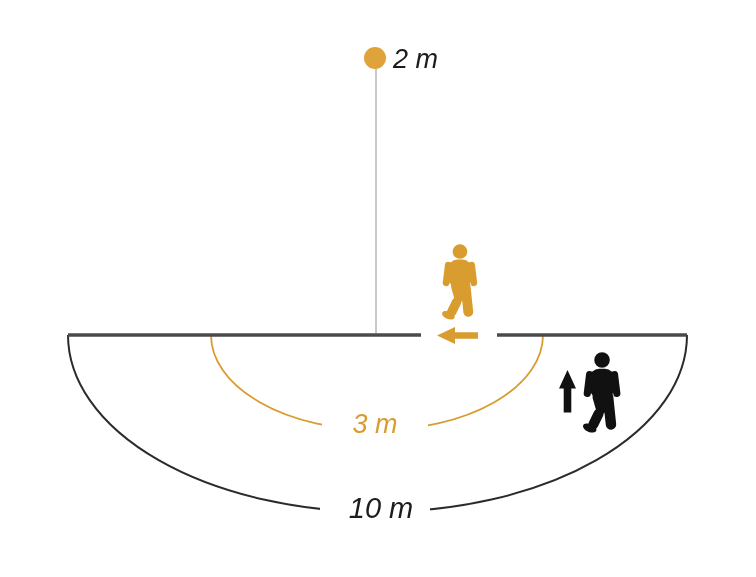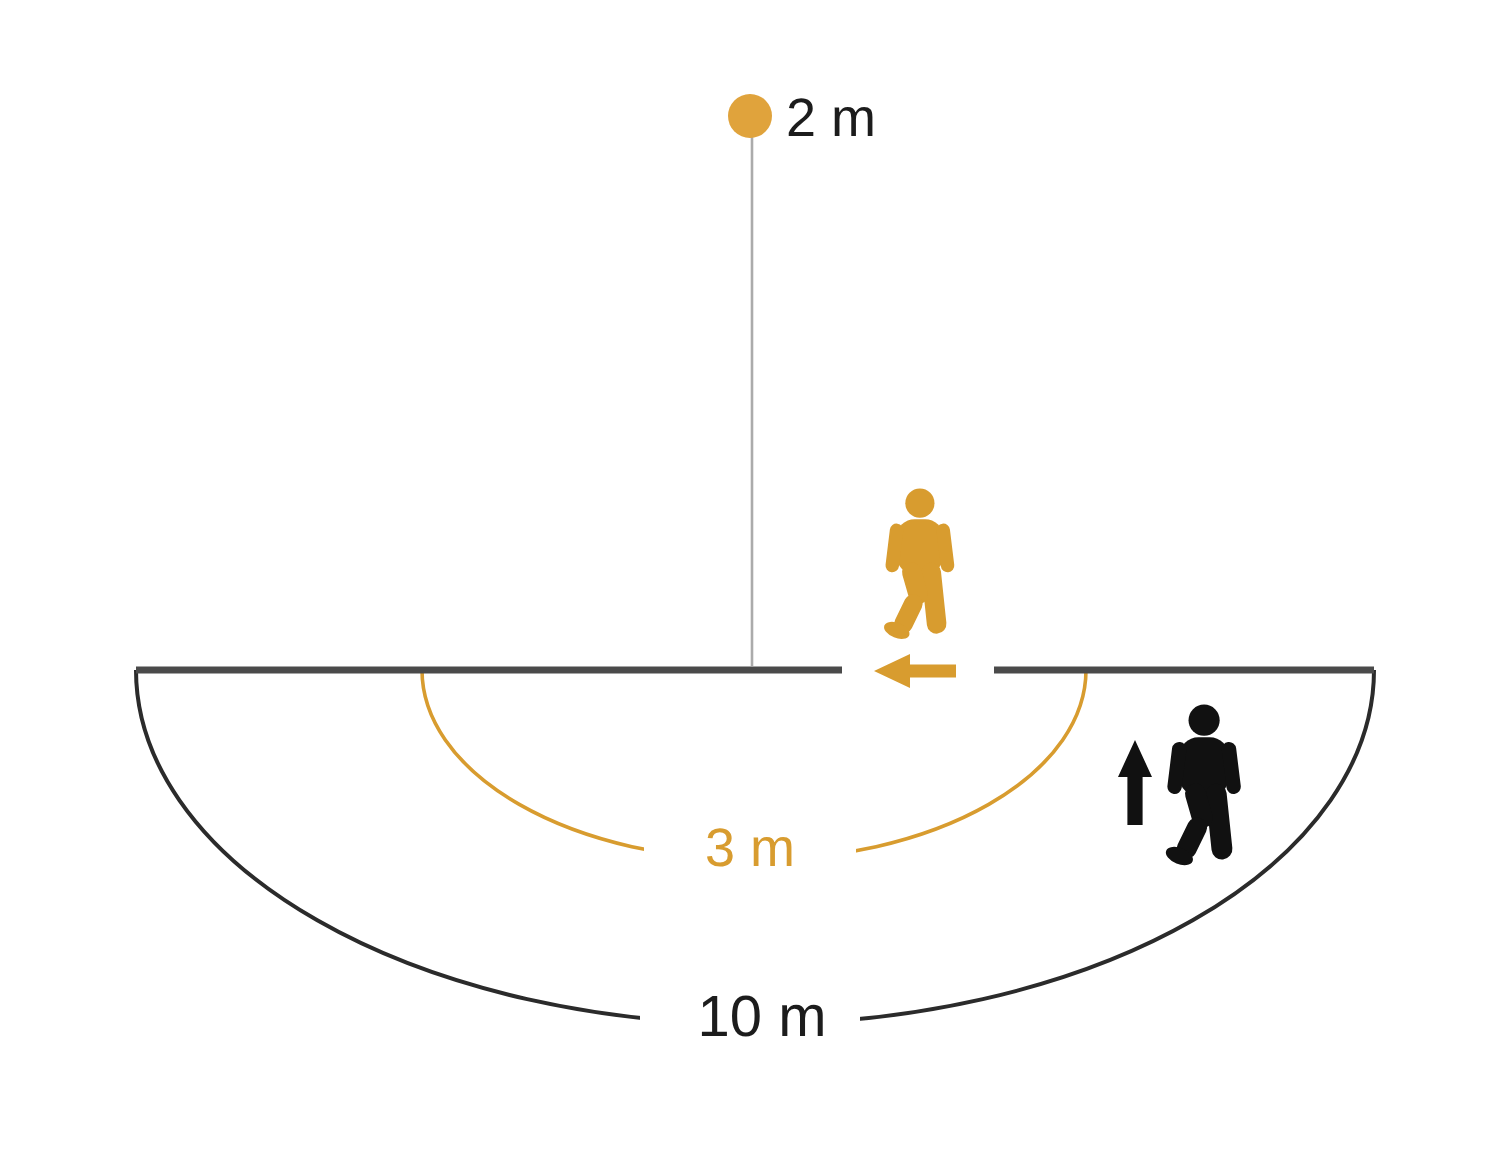--- a/index.html
+++ b/index.html
@@ -7,20 +7,21 @@
     padding: 0;
     background: #ffffff;
     font-family: "Liberation Sans", sans-serif;
   }
   .stage {
     position: relative;
     width: 756px;
     height: 577px;
     background: #ffffff;
     overflow: hidden;
+    font-style: italic;
   }
   svg { display: block; }
   text {
     font-family: "Liberation Sans", sans-serif;
   }
   .label-dark {
     font-size: 27px;
     fill: #1c1c1c;
   }
   .label-large {

